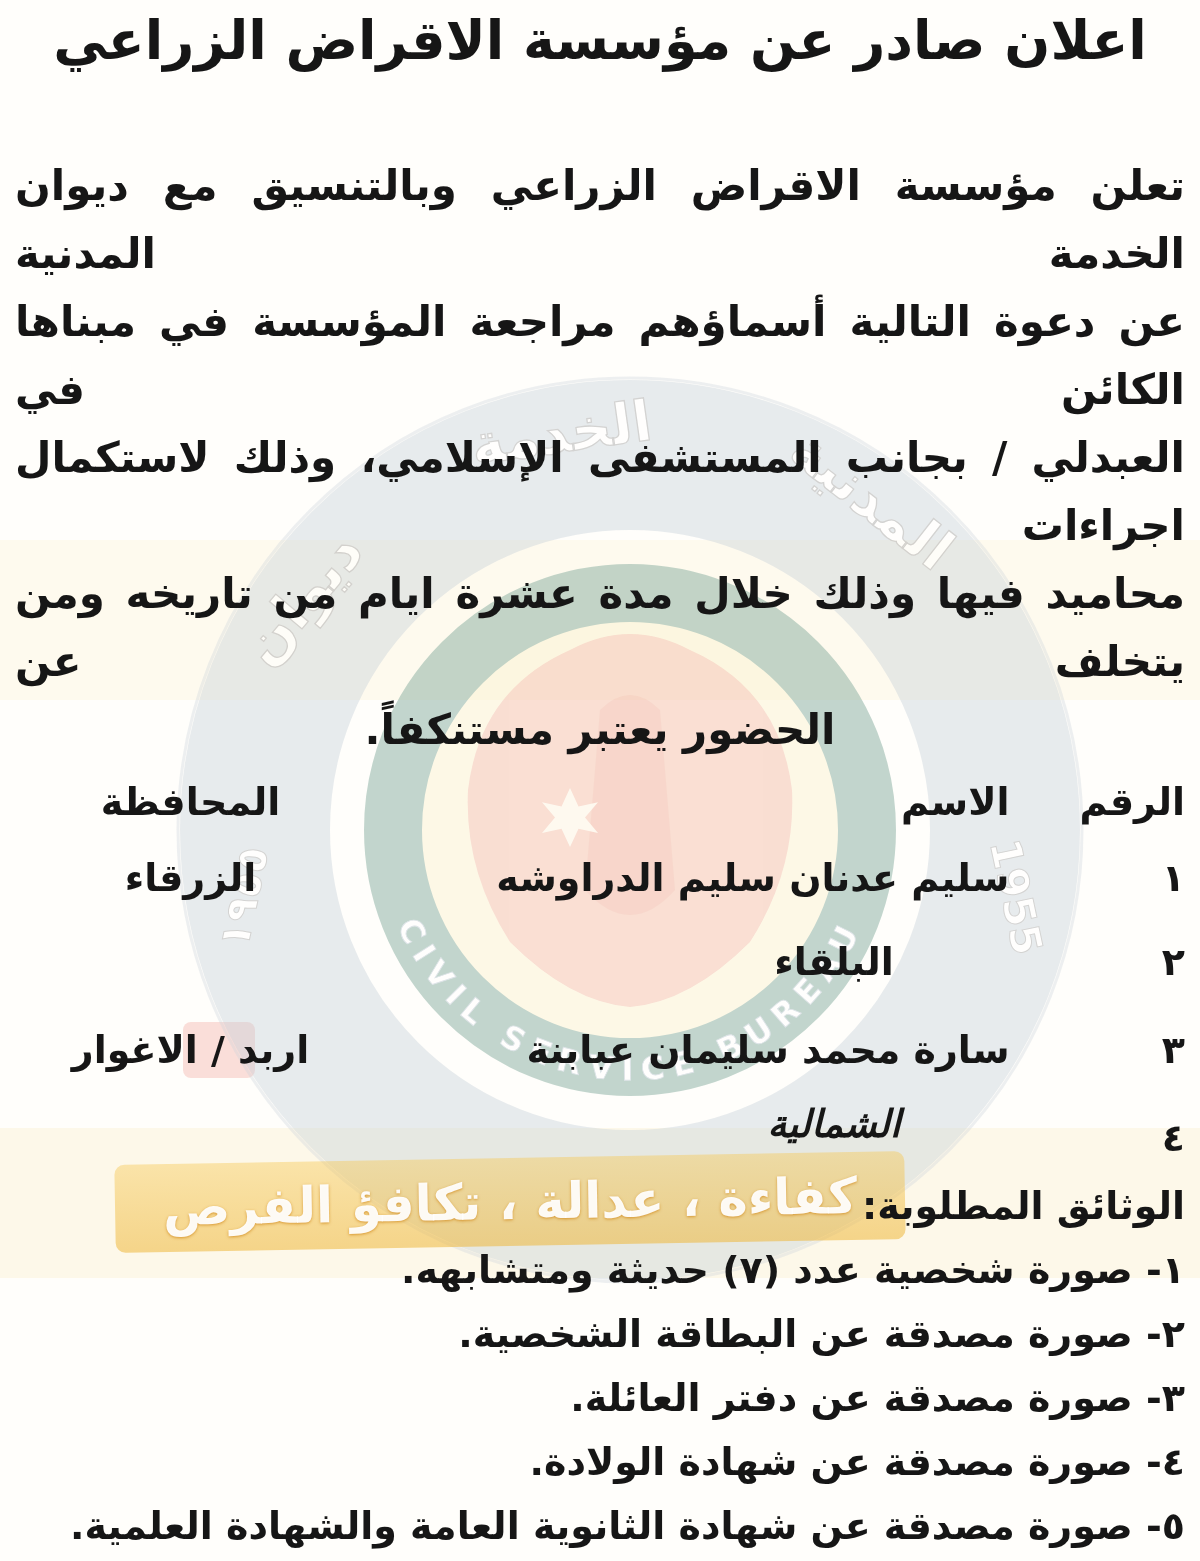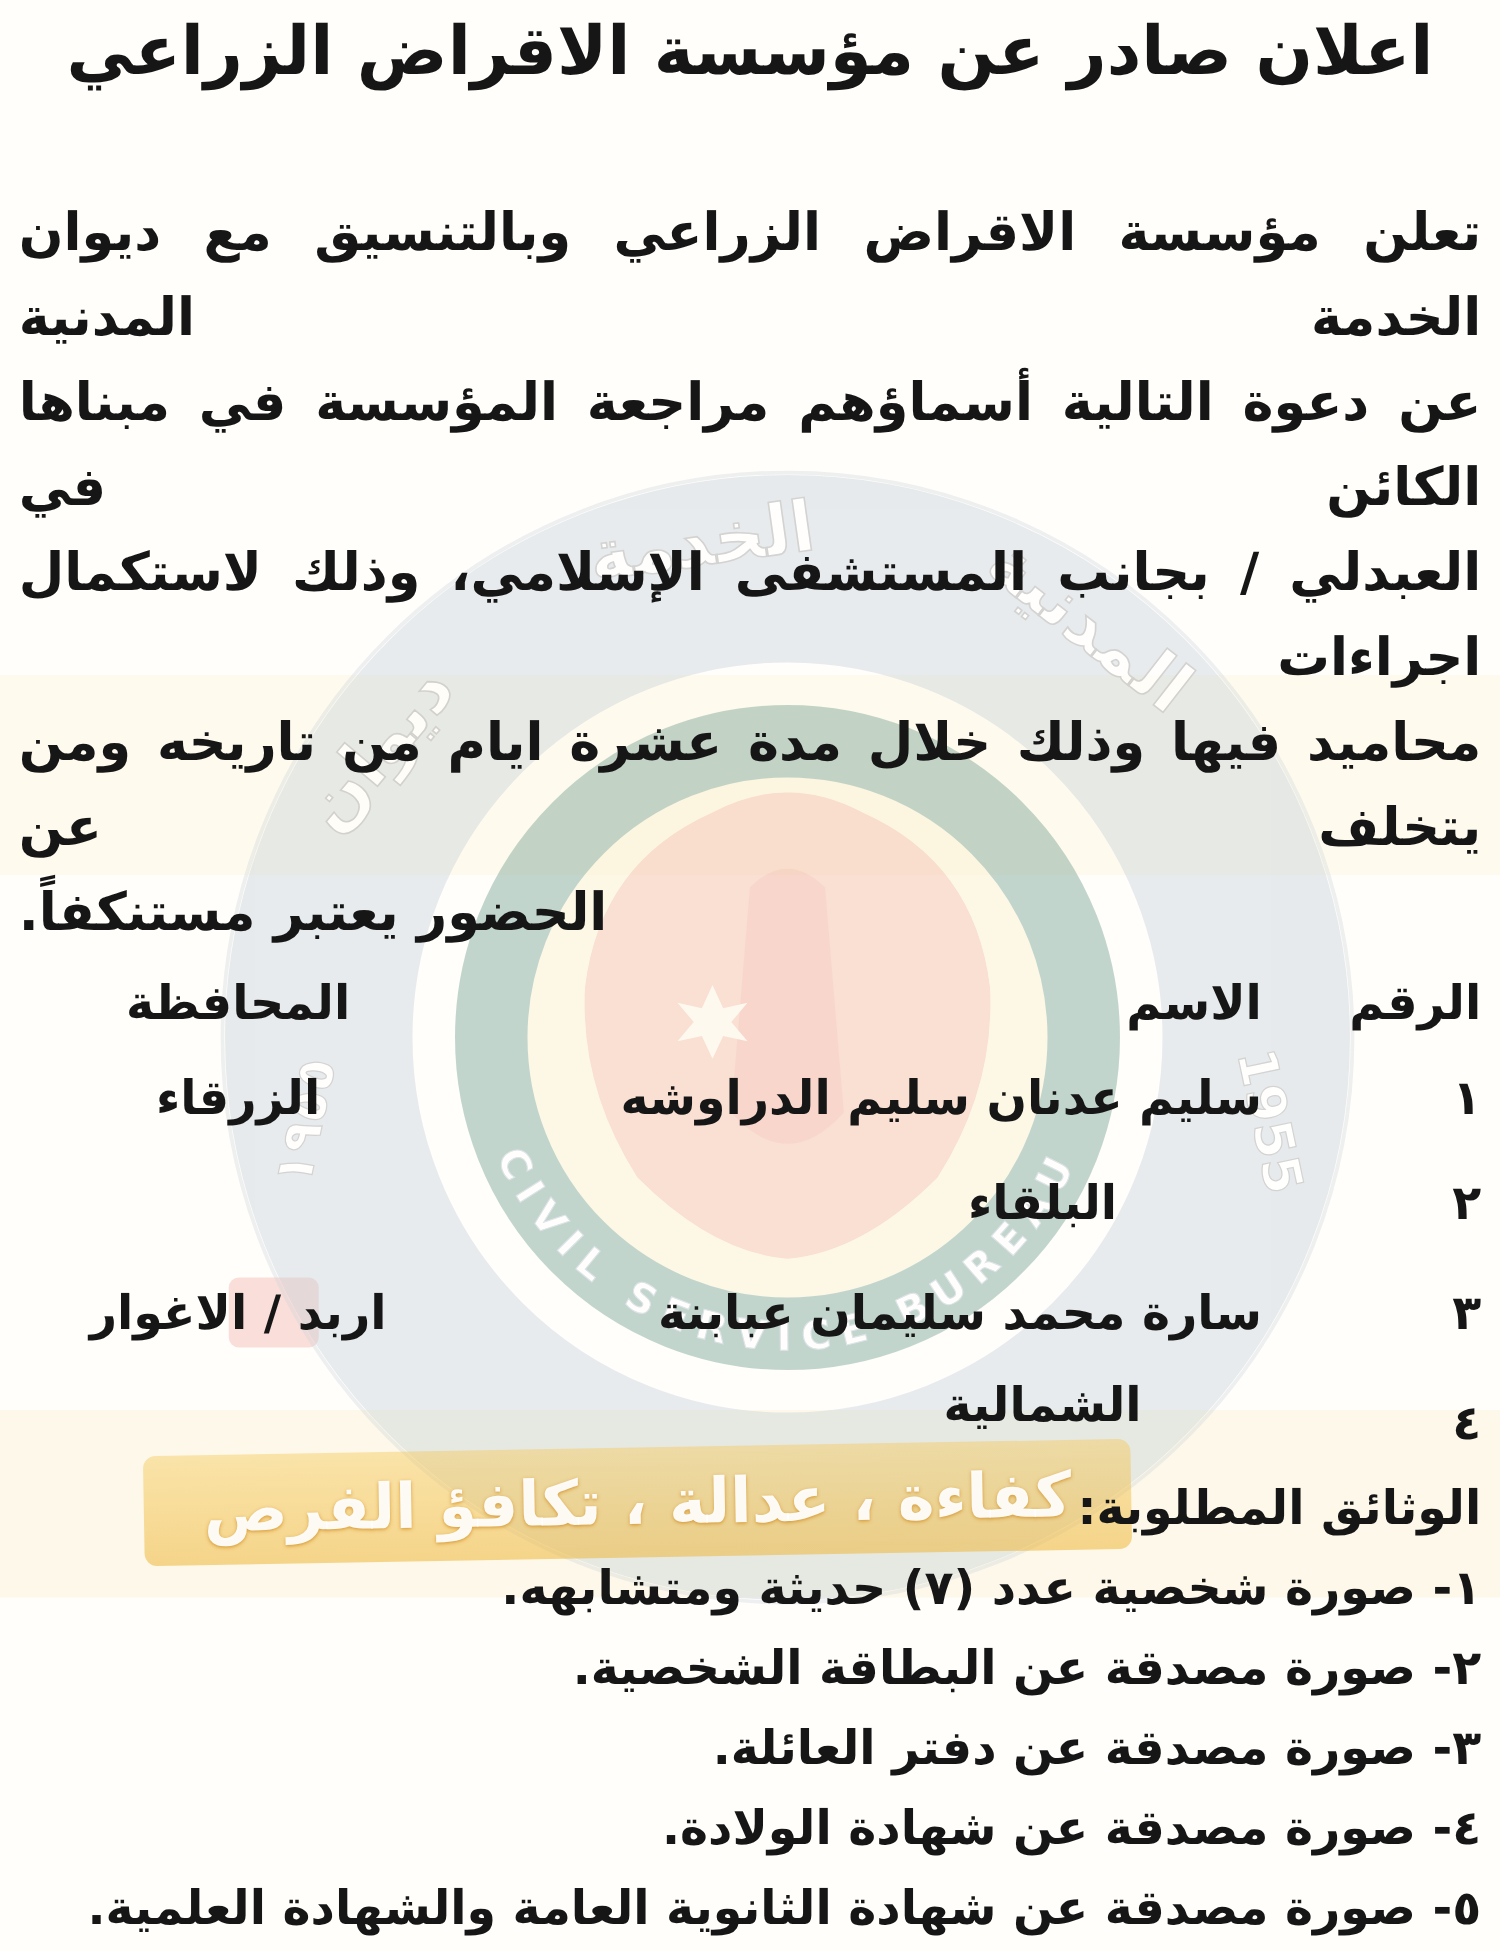--- a/index.html
+++ b/index.html
@@ -23,32 +23,32 @@
     background:linear-gradient(180deg,rgba(246,199,80,.42),rgba(238,183,58,.55));
     border-radius:10px;transform:rotate(-1deg);
     text-align:center;line-height:88px;font-size:50px;
     color:rgba(255,255,255,.95);text-shadow:0 1px 3px rgba(210,140,30,.85);
   }
   
   .content{position:relative;z-index:3;padding:0 15px;}
   .title{margin:-2px 0 0;font-size:54px;line-height:86px;text-align:center;font-weight:bold;}
   .para{margin-top:68px;font-size:42px;line-height:68px;}
   .jline{text-align:justify;text-align-last:justify;}
-  .lastline{text-align:left;}
+  .lastline{text-align:center;}
   .names-table{margin-top:10px;font-size:38px;line-height:56px;}
   .trow{display:flex;align-items:flex-start;}
   .c-num{width:15%;text-align:right;}
   .c-name{width:55%;text-align:right;}
   .c-gov{width:30%;text-align:center;}
   .thead{margin-top:0;}
   .r1{margin-top:20px;}
   .r2{margin-top:28px;}
   .r3{margin-top:32px;}
   .r4{margin-top:32px;}
-  .lift{position:relative;top:-14px;}
+  .lift{position:relative;top:-14px;font-style:italic;}
   .docs{margin-top:8px;font-size:38px;line-height:64px;}
   .doc-item{text-align:right;}
 </style>
 </head>
 <body>
 
 <div class="page">
 
   <div class="wash wash-a"></div>
   <div class="wash wash-b"></div>

